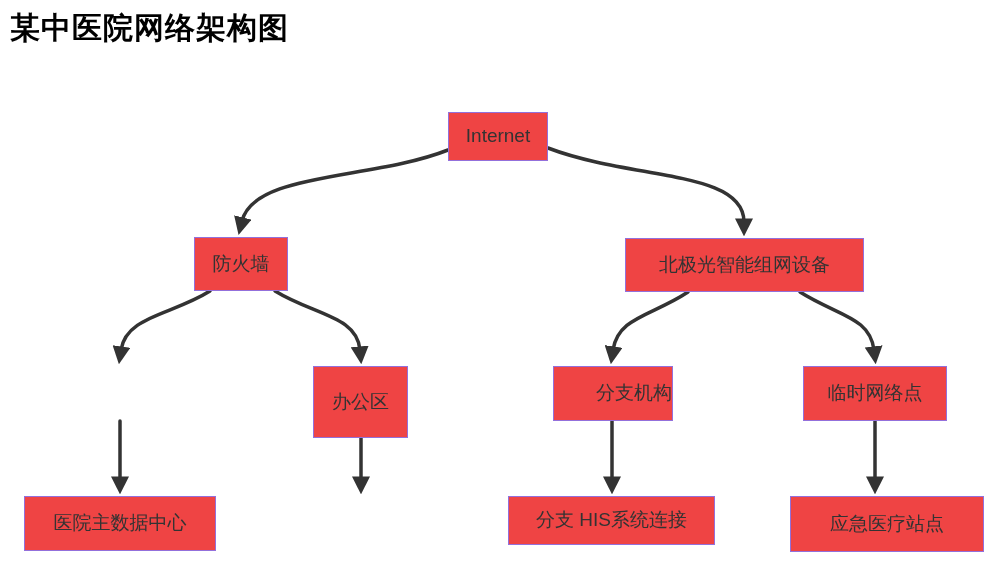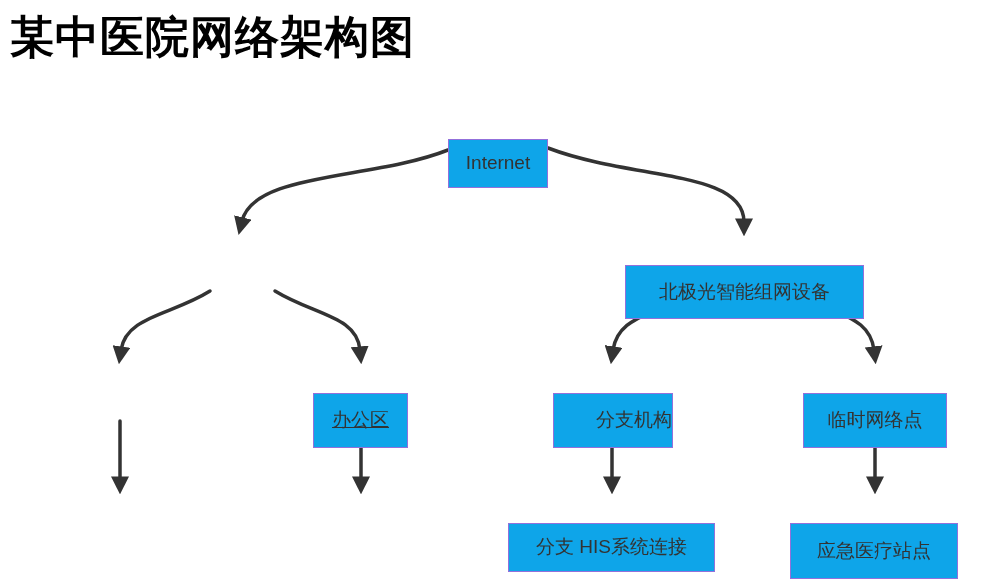--- a/index.html
+++ b/index.html
@@ -9,46 +9,45 @@
     width: 998px;
     height: 582px;
     background: #ffffff;
     overflow: hidden;
     font-family: "Liberation Sans", "DejaVu Sans", sans-serif;
   }
   .diagram-title {
     position: absolute;
     left: 10px;
     top: 8px;
-    font-size: 44px;
+    font-size: 30px;
     font-weight: 800;
     letter-spacing: 1px;
     color: #000000;
     font-family: "Liberation Sans", "DejaVu Sans", sans-serif;
   }
   svg.edges {
     position: absolute;
     left: 0;
     top: 0;
     width: 998px;
     height: 582px;
   }
   .node {
     position: absolute;
     display: flex;
     align-items: center;
     justify-content: center;
-    background: #0ea5e9;
+    background: #ef4444;
     border: 1.5px solid #9370DB;
     color: #333333;
     font-size: 19px;
     line-height: 1.2;
     text-align: center;
     white-space: nowrap;
-    margin-top: 27px;
   }
 </style>
 </head>
 <body>
 
 <div class="canvas">
 
   <h1 class="diagram-title">某中医院网络架构图</h1>
 
   <svg class="edges" viewBox="0 0 998 582" xmlns="http://www.w3.org/2000/svg">
@@ -66,29 +65,31 @@
       <path d="M 800 292 C 838 316, 870 317, 874 350" marker-end="url(#arrow)"></path>
       <path d="M 120 421 L 120 480" marker-end="url(#arrow)"></path>
       <path d="M 361 421 L 361 480" marker-end="url(#arrow)"></path>
       <path d="M 612 421 L 612 480" marker-end="url(#arrow)"></path>
       <path d="M 875 421 L 875 480" marker-end="url(#arrow)"></path>
     </g>
   </svg>
 
   <div class="node" style="left:448px; top:112px; width:100px; height:49px;">Internet</div>
 
+  <div class="node" style="left:194px; top:237px; width:94px; height:54px;">防火墙</div>
 
   <div class="node" style="left:625px; top:238px; width:239px; height:54px;">北极光智能组网设备</div>
 
 
-  <div class="node" style="left:313px; top:366px; width:95px; height:55px;text-decoration:underline;">办公区</div>
+  <div class="node" style="left:313px; top:366px; width:95px; height:72px;">办公区</div>
 
   <div class="node" style="left:553px; top:366px; width:120px; height:55px;padding-left:42px;">分支机构</div>
 
   <div class="node" style="left:803px; top:366px; width:144px; height:55px;font-family:Liberation Serif, serif;">临时网络点</div>
 
+  <div class="node" style="left:24px; top:496px; width:192px; height:55px;">医院主数据中心</div>
 
 
   <div class="node" style="left:508px; top:496px; width:207px; height:49px;">分支 HIS系统连接</div>
 
-  <div class="node" style="left:790px; top:496px; width:168px; height:56px;">应急医疗站点</div>
+  <div class="node" style="left:790px; top:496px; width:194px; height:56px;">应急医疗站点</div>
 
 </div>
 
 </body></html>

